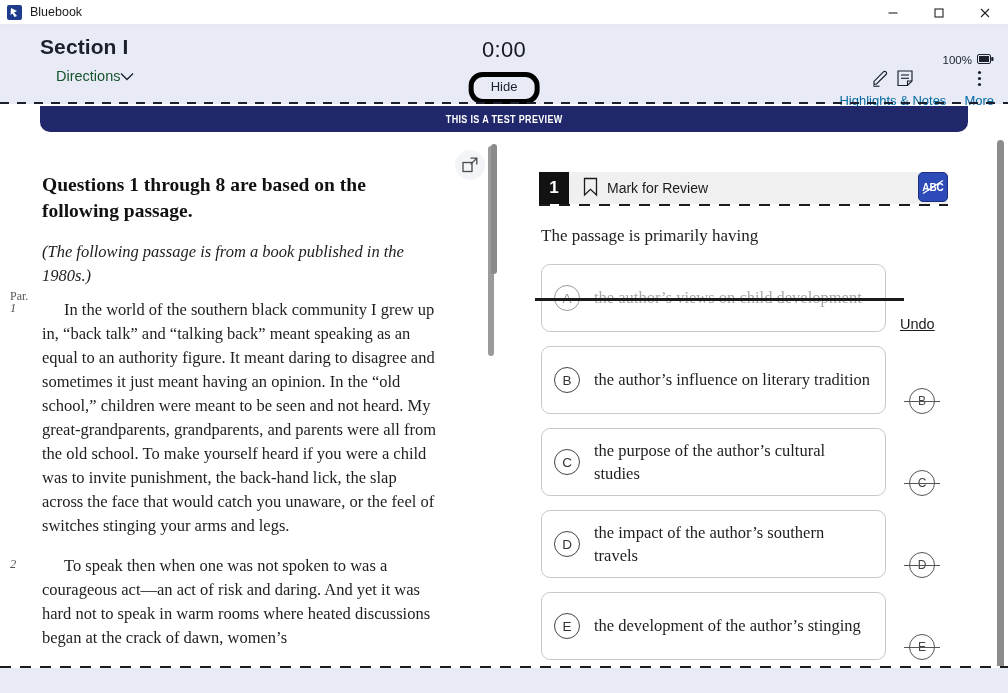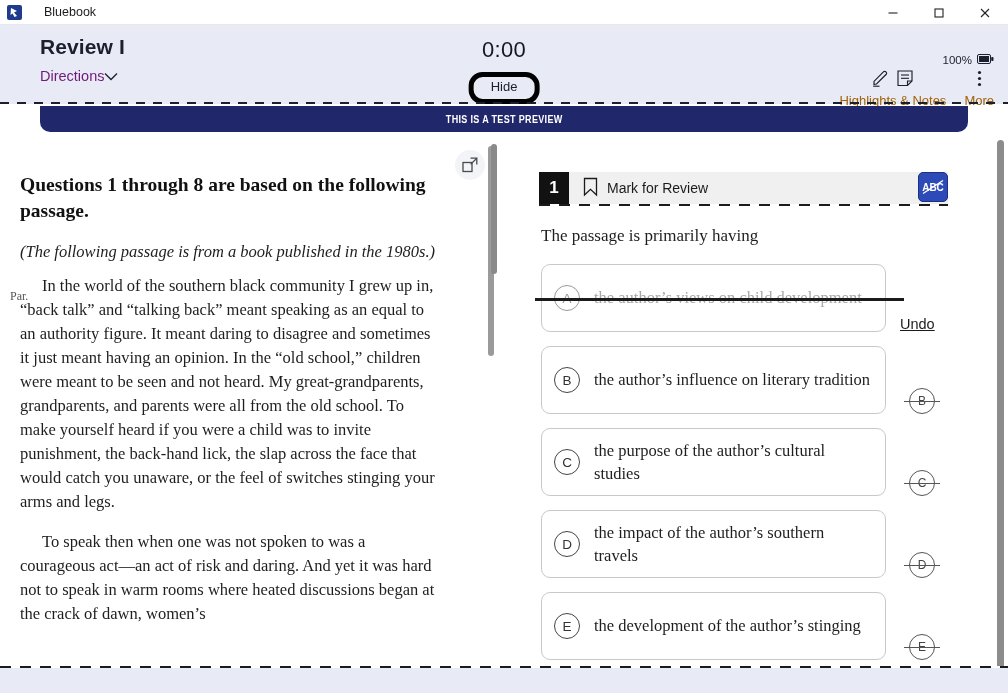--- a/index.html
+++ b/index.html
@@ -22,21 +22,21 @@
   }
   .tb-logo {
     width: 15px; height: 15px; margin-left: 7px;
     background: #1f3b8c;
     border-radius: 2px;
     position: relative;
     display: inline-block;
   }
   .tb-logo svg { position: absolute; left: 2px; top: 2px; }
   .tb-title {
-    margin-left: 22px; font-size: 12.5px; color: #1b1b1b;
+    margin-left: 8px; font-size: 12.5px; color: #1b1b1b;
     font-family: "Liberation Sans", sans-serif;
   }
   .tb-controls {
     position: absolute; right: 0; top: 0; height: 25px;
     display: flex; align-items: center;
   }
   .tb-btn {
     width: 46px; height: 25px;
     display: flex; align-items: center; justify-content: center;
     font-size: 11px; color: #222;
@@ -49,23 +49,24 @@
     background: #e8ebf6;
     position: relative;
   }
   .hdr-left { position: absolute; left: 40px; top: 10px; }
   .section-title {
     font-size: 21px; font-weight: bold; color: #1b1f2e;
     letter-spacing: .1px;
     font-family: "Liberation Sans", sans-serif;
   }
   .directions {
-    margin-top: 9px; font-size: 14.5px; color: #701a75;
+    margin-top: 9px; font-size: 14.5px; color: #14532d;
     display: flex; align-items: center; 
     cursor: pointer;
+    margin-left: 16px;
   }
   .chev { display: inline-block; }
 
   .hdr-center {
     position: absolute; left: 50%; transform: translateX(-50%);
     top: 12px; text-align: center;
   }
   .timer { font-size: 22px; color: #15181f; font-weight: normal; letter-spacing: .3px; }
   .hide-btn {
     margin-top: 9px;
@@ -78,21 +79,21 @@
     cursor: pointer;
     line-height: 1.15;
   }
 
   .hdr-right {
     position: absolute; right: 14px; top: 30px;
     display: flex; align-items: flex-start; gap: 18px;
   }
   .hr-item { text-align: center; cursor: pointer; }
   .hr-icons { height: 22px; display: flex; align-items: center; justify-content: center; gap: 6px; }
-  .hr-label { font-size: 13px; color: #a16207; margin-top: 2px; }
+  .hr-label { font-size: 13px; color: #0369a1; margin-top: 2px; }
   .battery {
     position: absolute; right: 14px; top: 29px;
     display: flex; align-items: center; gap: 5px;
     font-size: 11.5px; color: #1b1f2e;
   }
   .hdr-right { top: 44px; }
 
   .dotted-sep {
     position: absolute; bottom: 0; left: 0; right: 0;
     height: 2px;
@@ -150,21 +151,21 @@
     width: 30px; height: 30px; border-radius: 50%;
     background: #f3f4f8;
     display: flex; align-items: center; justify-content: center;
     cursor: pointer;
   }
   .expand-left { left: 455px; }
   .expand-right { left: 523px; }
 
   
   .passage {
-    padding: 40px 55px 0 20px;
+    padding: 40px 55px 0 42px;
     font-family: "Liberation Serif", serif;
     color: #1e1e1e;
   }
   .passage-head {
     font-size: 19.5px; font-weight: bold; line-height: 1.33;
     color: #111; margin: 0 0 16px 0;
   }
   .passage-note {
     font-size: 16.5px; font-style: italic; line-height: 1.45;
     margin: 0 0 10px 0; color: #1e1e1e;
@@ -328,21 +329,21 @@
           <line x1="2" y1="2" x2="10" y2="10" stroke="#222" stroke-width="1.1"></line>
           <line x1="10" y1="2" x2="2" y2="10" stroke="#222" stroke-width="1.1"></line>
         </svg>
     </div>
   </div>
 </div>
 
 <div class="appheader">
 
   <div class="hdr-left">
-    <div class="section-title">Review I</div>
+    <div class="section-title">Section I</div>
     <div class="directions">
       <span>Directions</span>
       <span class="chev">
         <svg width="14" height="9" viewBox="0 0 14 9">
             <polyline points="1,1.5 7,7.5 13,1.5" fill="none" stroke="#1b1f2e" stroke-width="1.3"></polyline>
           </svg>
       </span>
     </div>
   </div>
 

